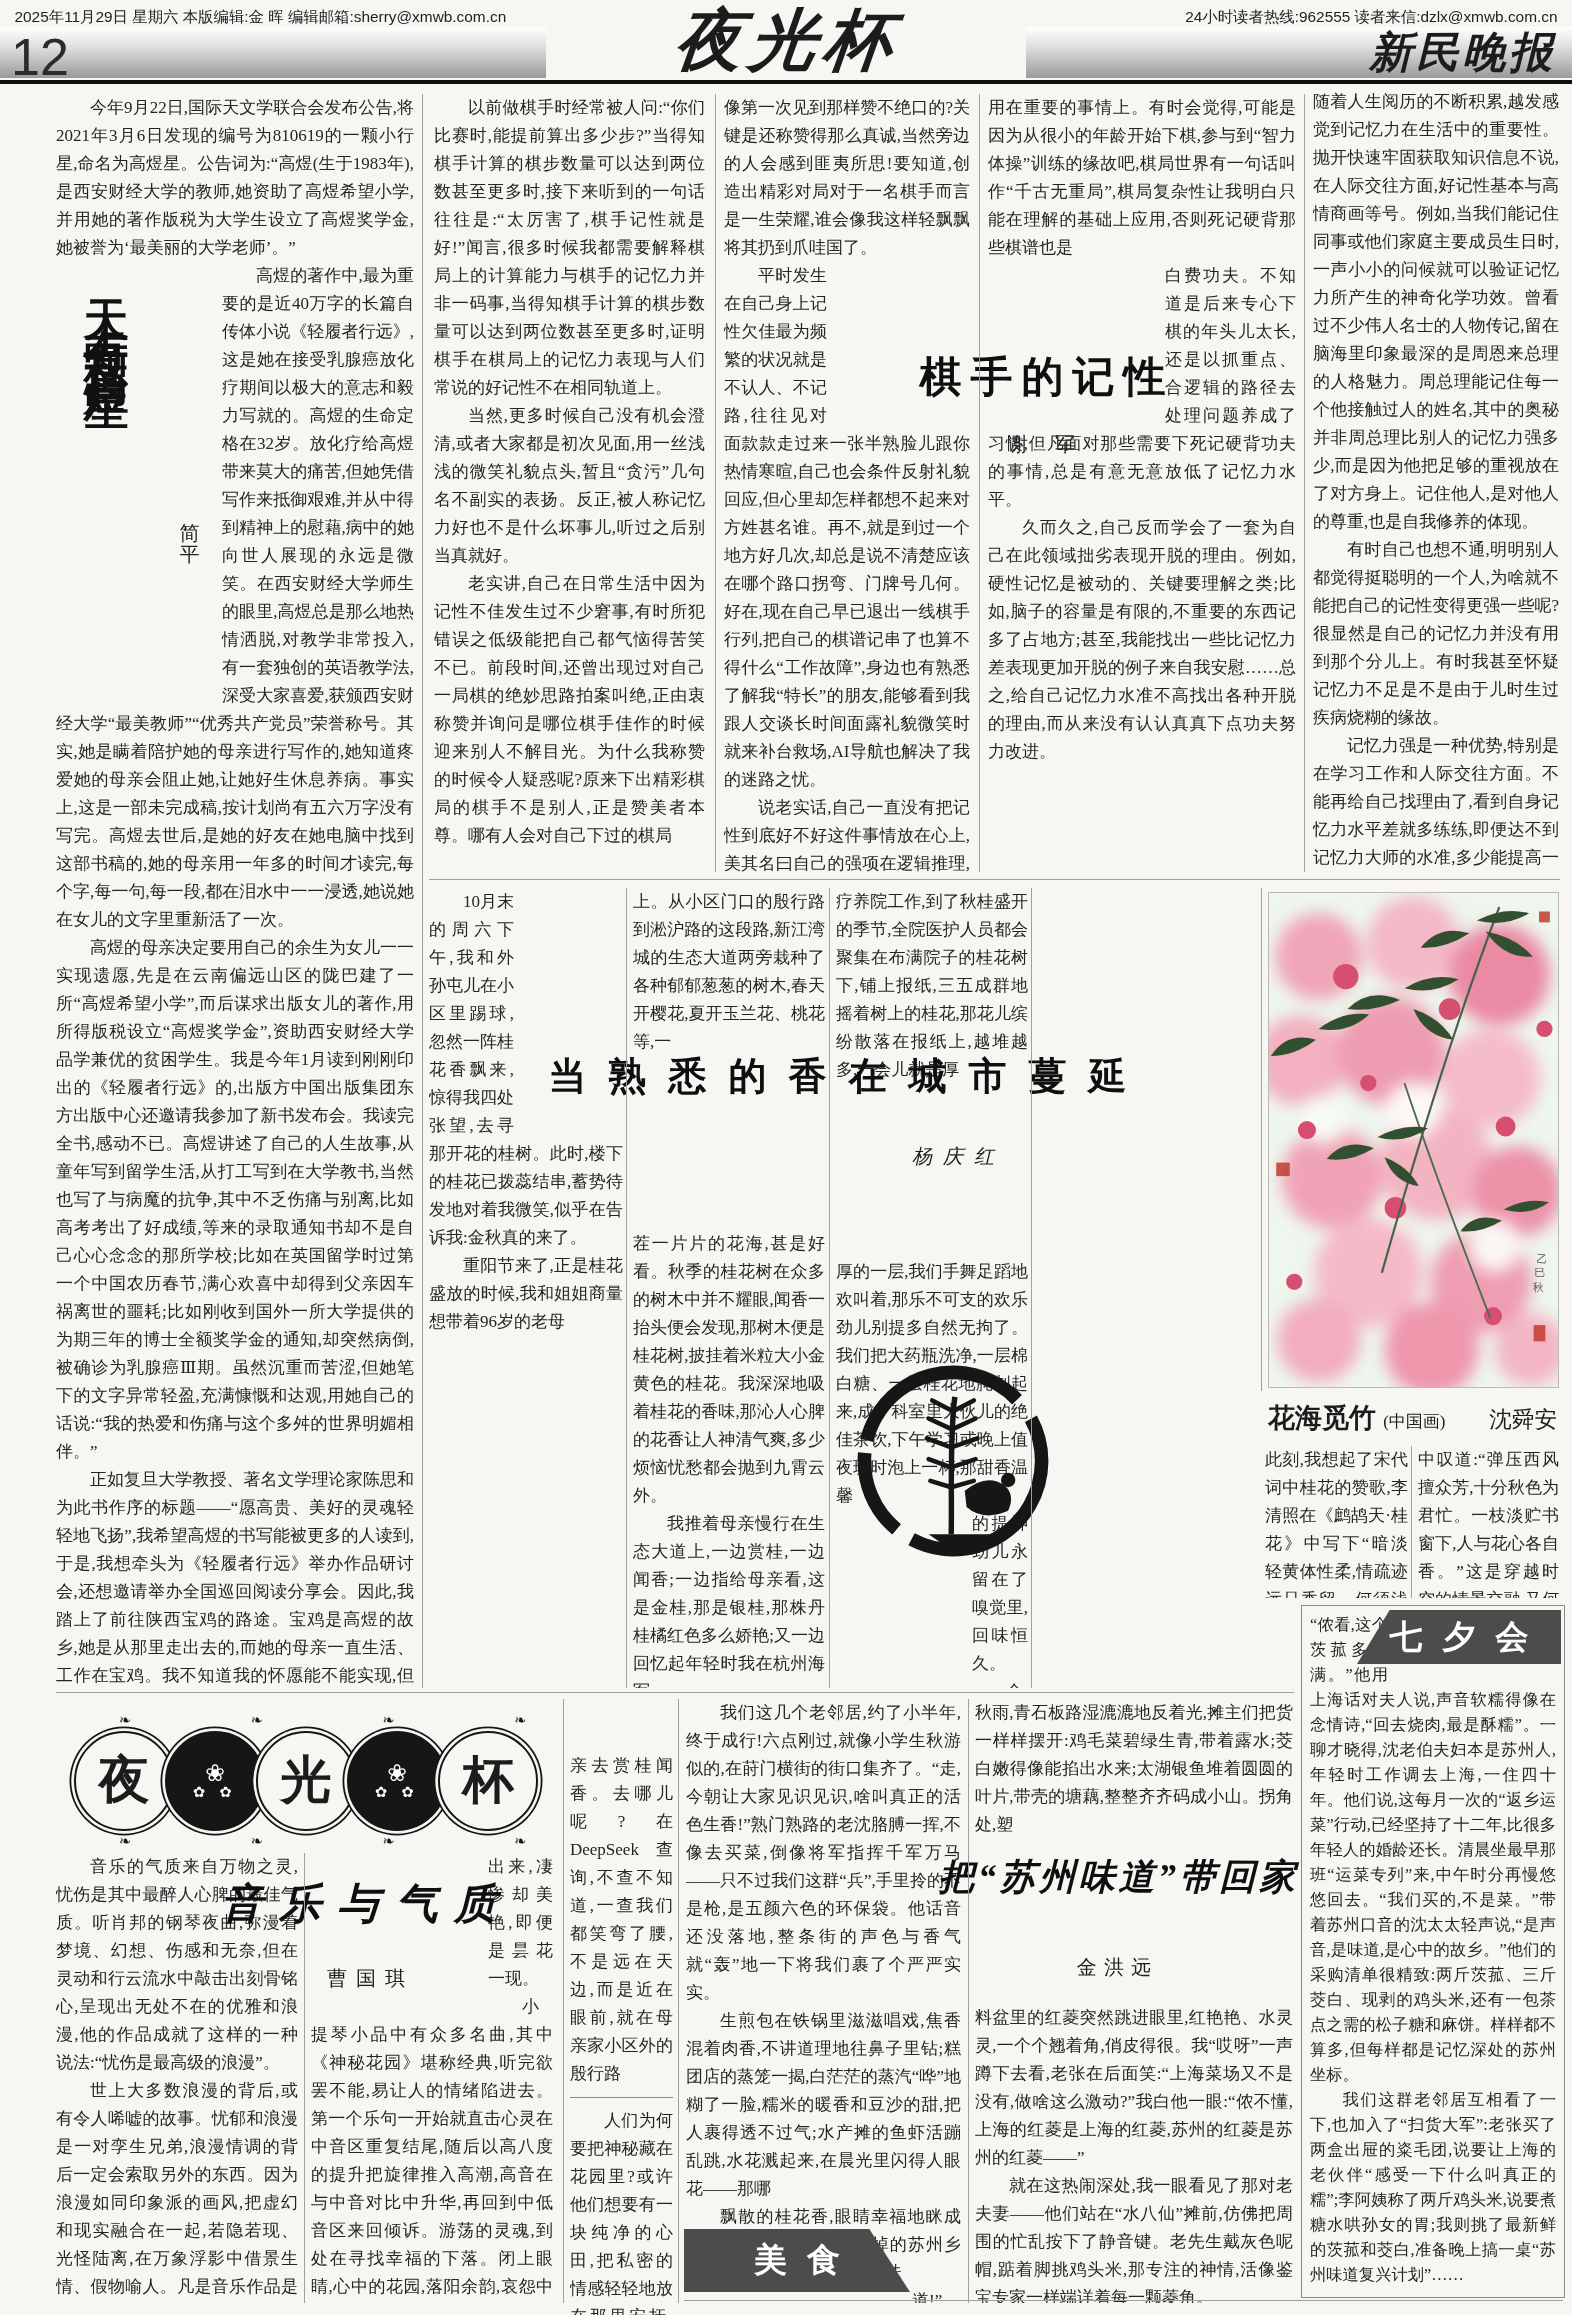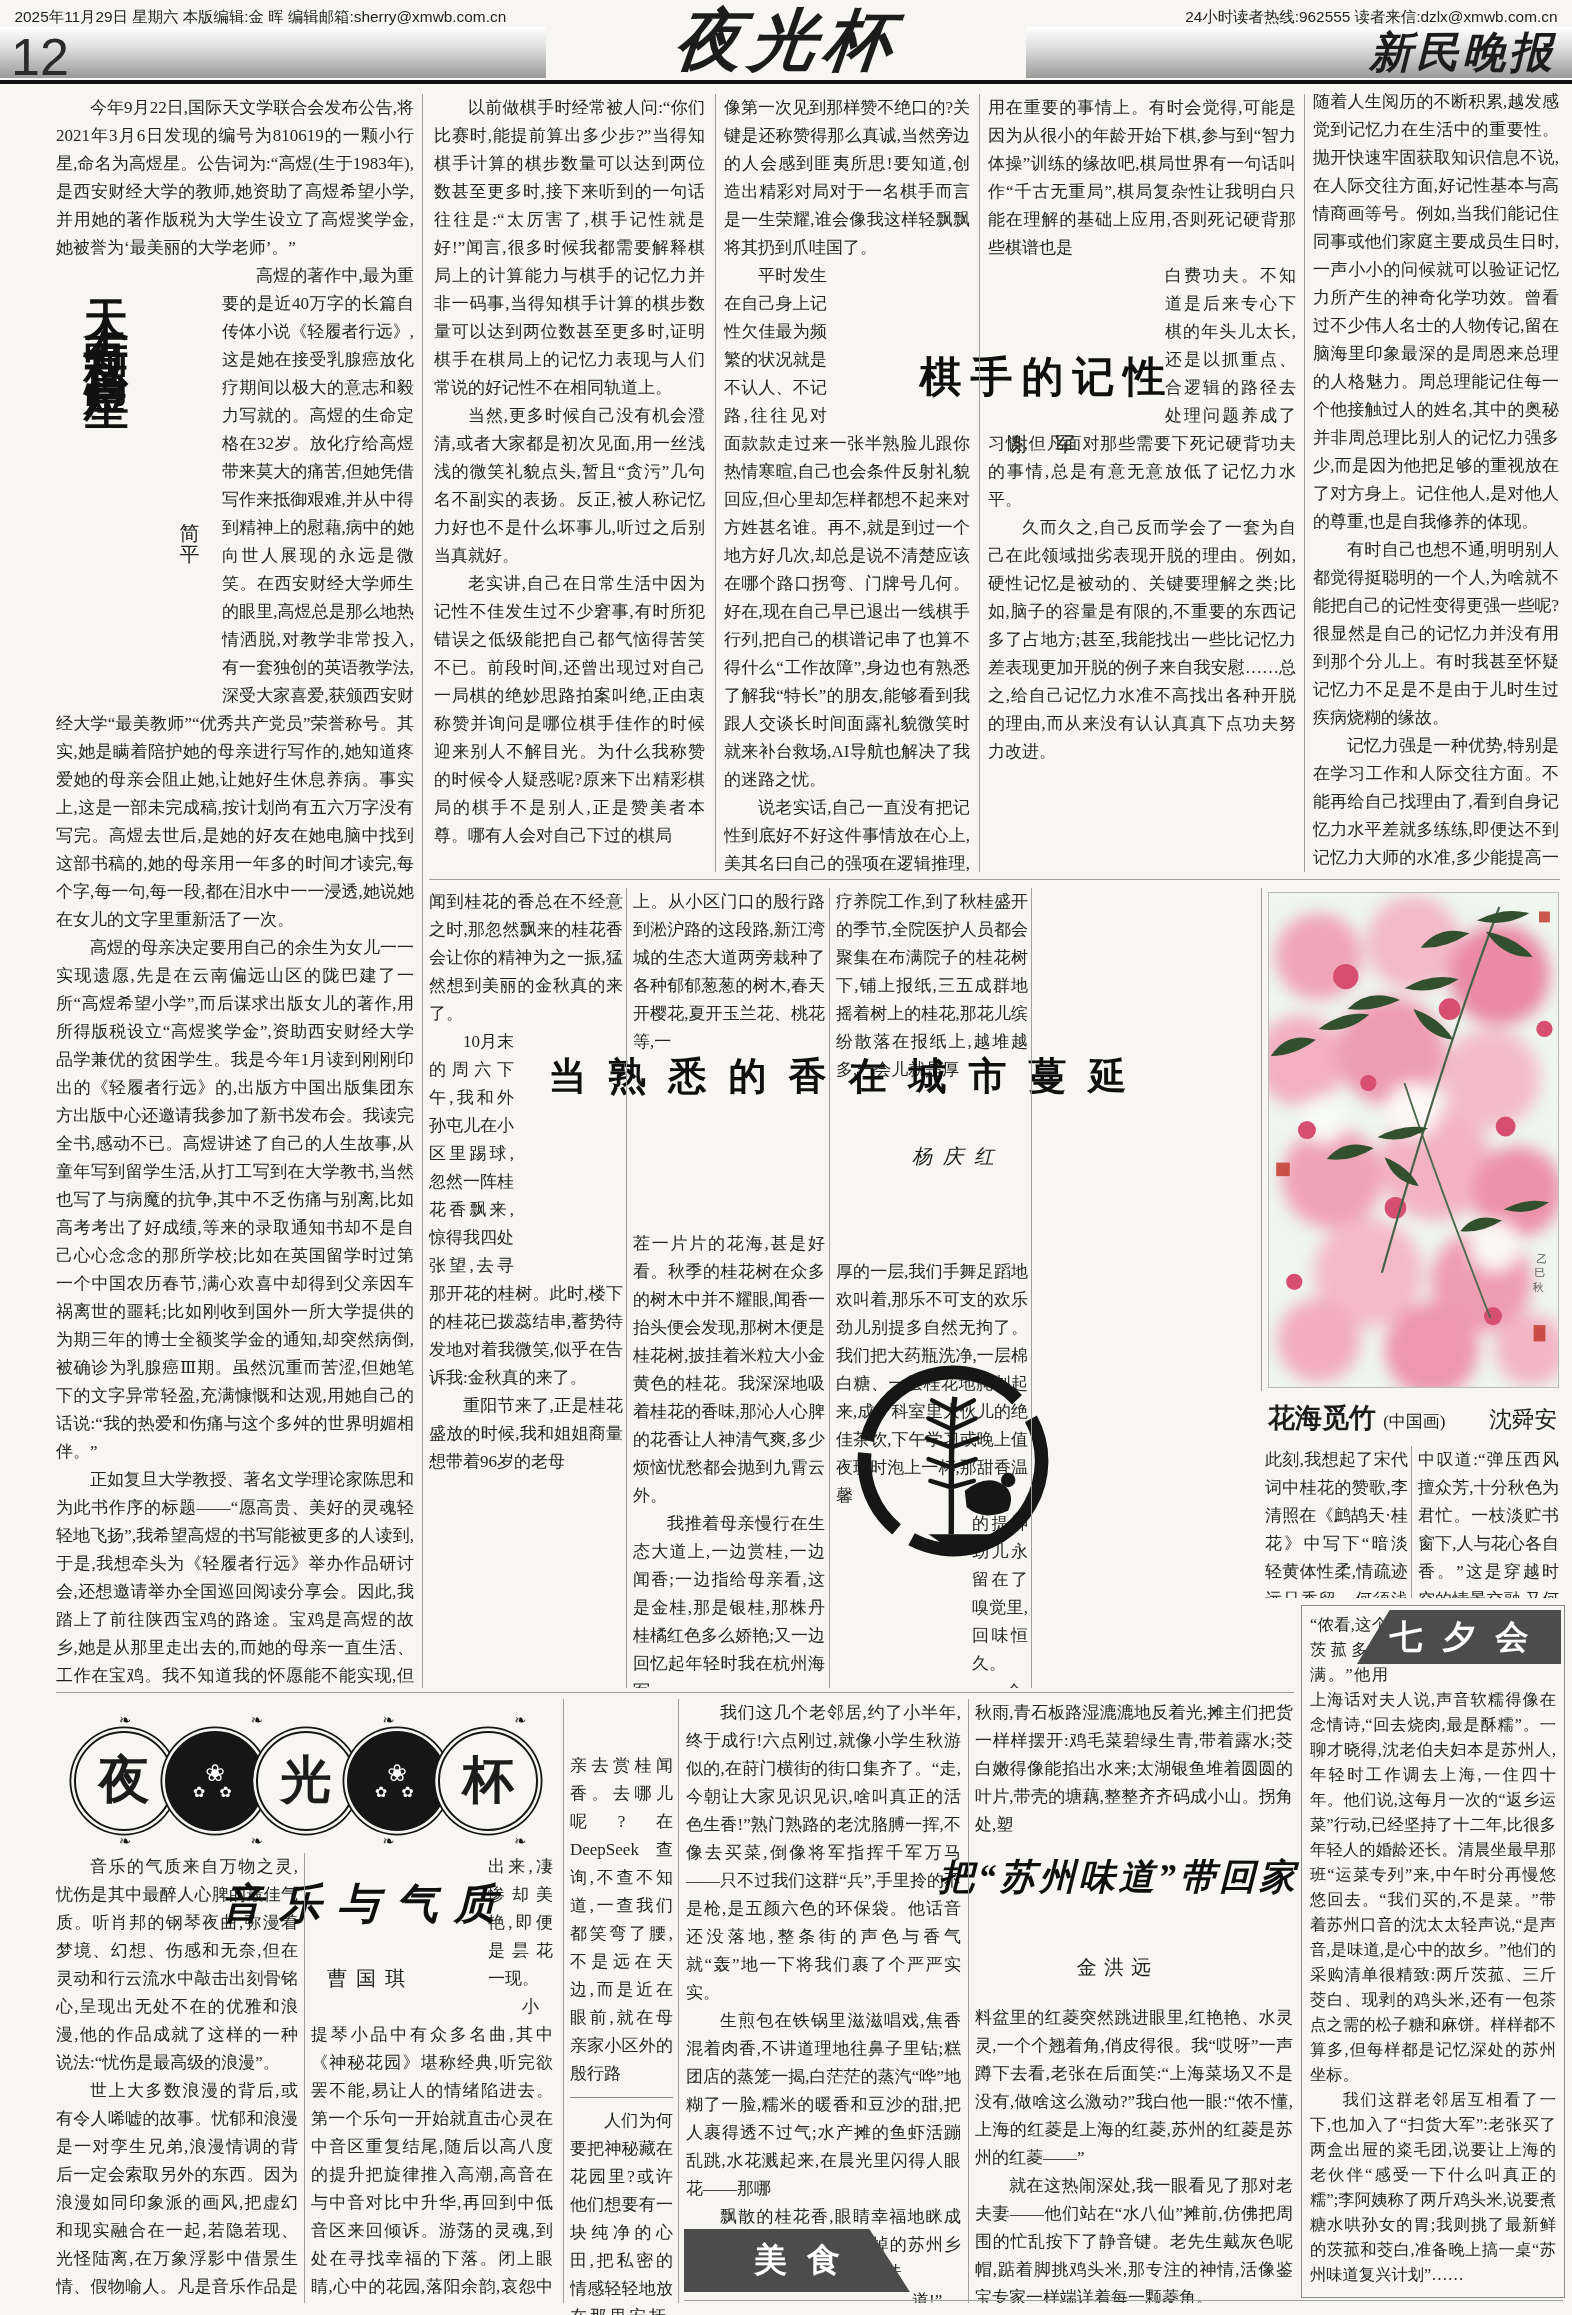--- a/index.html
+++ b/index.html
@@ -113,23 +113,20 @@
       <p class="para">有时自己也想不通,明明别人都觉得挺聪明的一个人,为啥就不能把自己的记性变得更强一些呢?很显然是自己的记忆力并没有用到那个分儿上。有时我甚至怀疑记忆力不足是不是由于儿时生过疾病烧糊的缘故。</p>
       <p class="para">记忆力强是一种优势,特别是在学习工作和人际交往方面。不能再给自己找理由了,看到自身记忆力水平差就多练练,即便达不到记忆力大师的水准,多少能提高一些也行。</p>
     </div>
 </div>
 <div class="abs titlebox" style="left:888px;top:331px;width:318px;height:145px;gap:11px;">
   <div class="h-title" style="font-size:42px;letter-spacing:9px;">棋手的记性</div>
   <div class="h-author">谢  军</div>
 </div>
 
 <div class="col" style="left:429px;top:888px;width:194px;height:800px;">
-  <div class="noindent">
-      <p class="para">闻到桂花的香总在不经意之时,那忽然飘来的桂花香会让你的精神为之一振,猛然想到美丽的金秋真的来了。</p>
-    </div>
   <div class="spacer-r" style="width:109px;height:233px;"></div>
   <div>
       <p class="para">10月末的周六下午,我和外孙屯儿在小区里踢球,忽然一阵桂花香飘来,惊得我四处张望,去寻那开花的桂树。此时,楼下的桂花已拨蕊结串,蓄势待发地对着我微笑,似乎在告诉我:金秋真的来了。</p>
       <p class="para">重阳节来了,正是桂花盛放的时候,我和姐姐商量想带着96岁的老母</p>
     </div>
 </div>
 <div class="col" style="left:633px;top:888px;width:192px;height:800px;">
   <div class="noindent">
       <p class="para">上。从小区门口的殷行路到淞沪路的这段路,新江湾城的生态大道两旁栽种了各种郁郁葱葱的树木,春天开樱花,夏开玉兰花、桃花等,一</p>
     </div>

